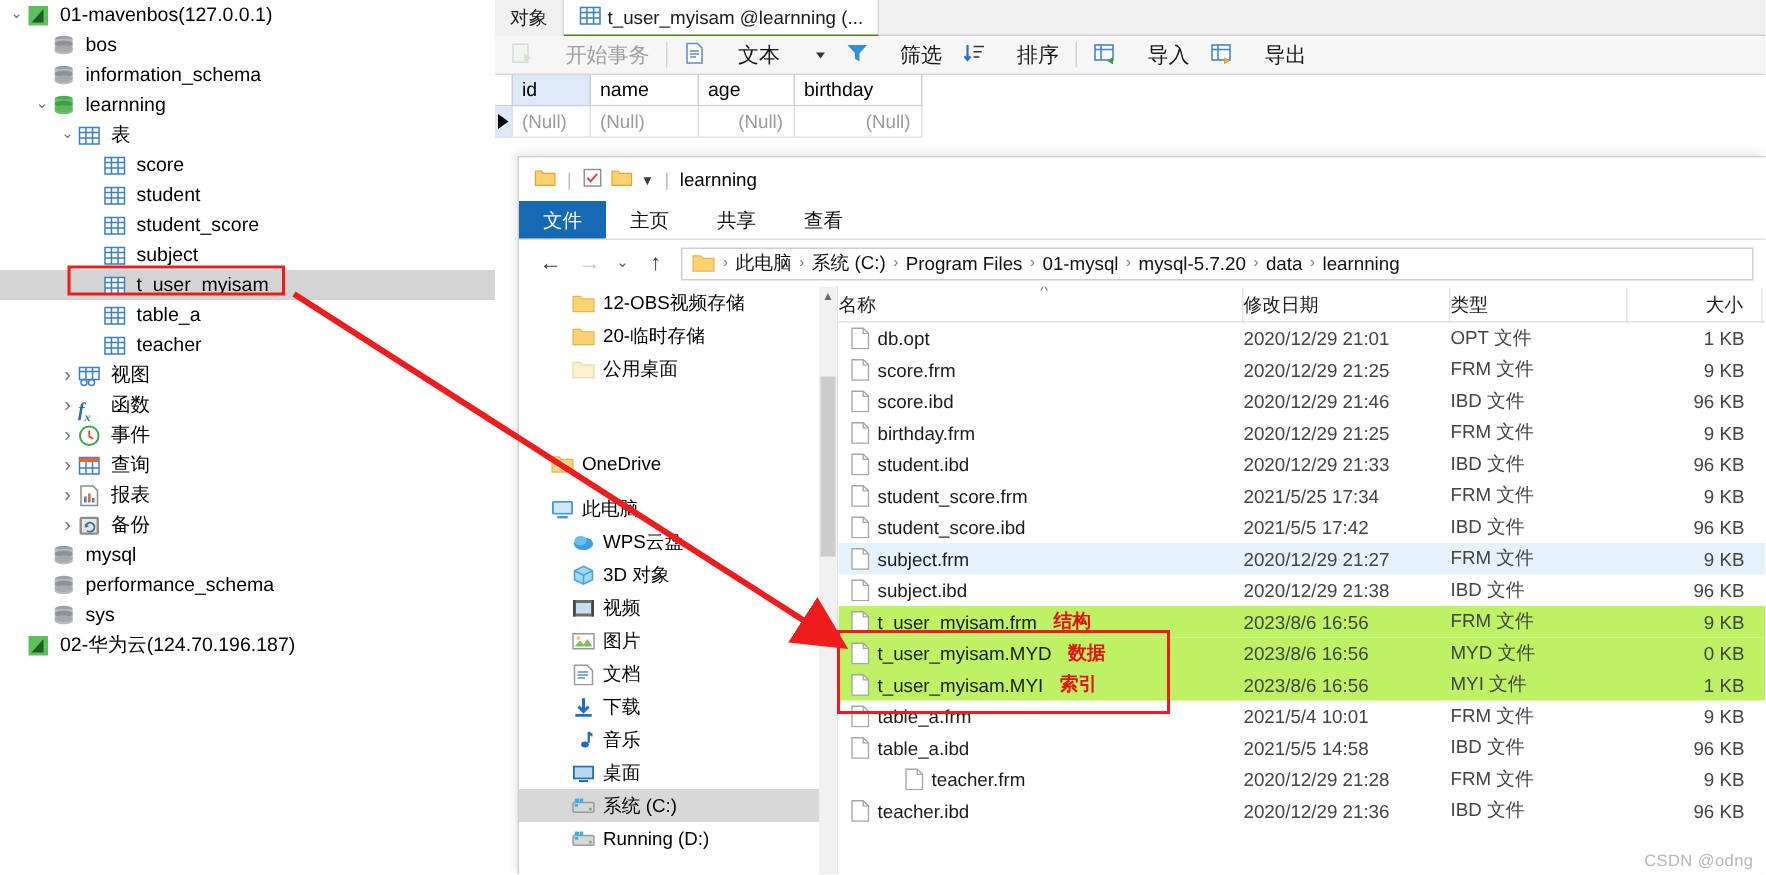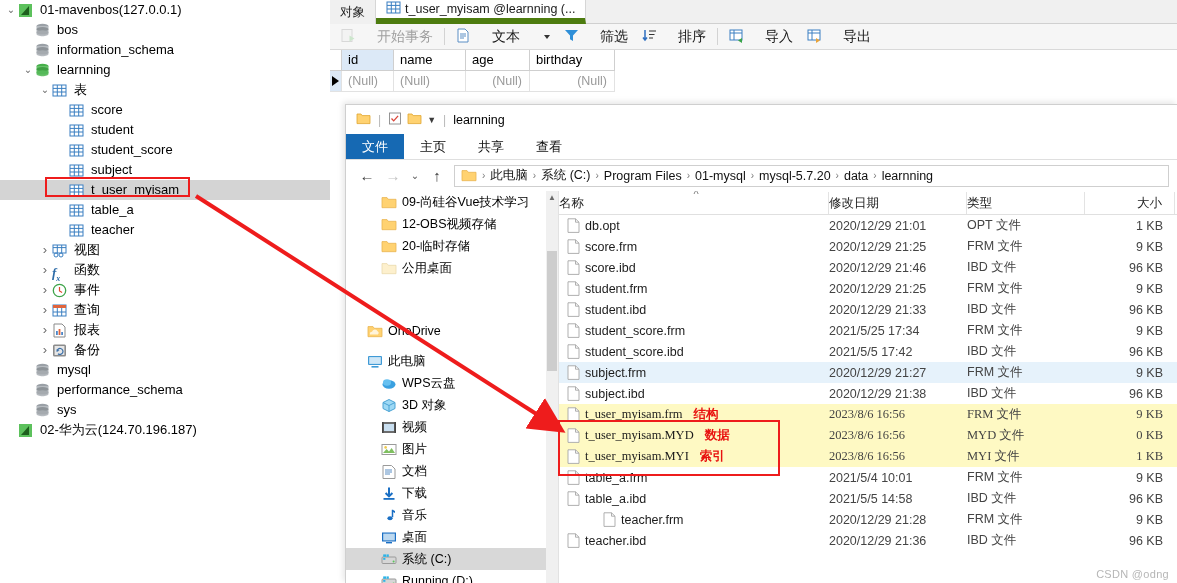--- a/index.html
+++ b/index.html
@@ -44,21 +44,21 @@
     position: absolute; left: 0; top: 0; width: 847px; height: 24px;
     background: #f0f0f0; border-bottom: 1px solid #d0d0d0;
     display: flex; align-items: stretch;
   }
   .nv-tab {
     display: flex; align-items: center; gap: 4px;
     padding: 0 10px; font-size: 12.5px; height: 24px;
     border-right: 1px solid #d6d6d6;
     background: #f0f0f0; color: #1a1a1a;
   }
-  .nv-tab.active { background: #ffffff; border-bottom: 6px solid #4d7c0f; }
+  .nv-tab.active { background: #ffffff; border-bottom: 1px solid #4d7c0f; }
   #nv-toolbar {
     position: absolute; left: 0; top: 24px; width: 847px; height: 26px;
     background: #f6f6f6; border-bottom: 1px solid #d9d9d9;
     display: flex; align-items: center; padding-left: 4px; gap: 0;
   }
   .nv-btn {
     display: flex; align-items: center; gap: 21px;
     height: 24px; padding: 0 7px; font-size: 14px; color: #171717;
     white-space: nowrap;
   }
@@ -179,21 +179,21 @@
   }
   .fl-col.sort::after {
     content: "^"; position: absolute; left: 50%; top: -9px;
     font-size: 11px; color: #777;
   }
   .fl-row {
     height: 21px; display: flex; align-items: center;
     font-size: 12.5px; color: #1b1b1b;
   }
   .fl-row.light { background: #e6f2fb; }
-  .fl-row.strong { background: #fef9c3; font-family: Liberation Serif, serif; }
+  .fl-row.strong { background: #bef264; }
   .fl-name { display: flex; align-items: center; gap: 5px; padding-left: 8px; }
   .fl-date { color: #444; }
   .fl-type { color: #444; }
   .fl-size { text-align: right; padding-right: 12px; color: #444; }
   .annot { color: #e8110f; font-weight: bold; margin-left: 6px; font-size: 12.5px; }
   .file-glyph { width: 13px; height: 15px; flex: 0 0 13px; }
 
   
   .red-box {
     position: absolute; border: 2px solid #ee1c1c; pointer-events: none;
@@ -581,28 +581,20 @@
   </div>
   <div id="ex-body">
     <div id="nav-pane">
       <div id="np-list">
             <div class="np-row" style="padding-left: 34px;">
               <span class="np-icon">
                 <svg width="16" height="15" viewBox="0 0 16 15">
                   <path d="M1 2.6h5l1.3 1.7H15v8.4H1z" fill="#ffd271" stroke="#e8b452" stroke-width=".8"></path>
                 </svg>
               </span>
-              <span>09-尚硅谷Vue技术学习</span>
-            </div>
-            <div class="np-row" style="padding-left: 34px;">
-              <span class="np-icon">
-                <svg width="16" height="15" viewBox="0 0 16 15">
-                  <path d="M1 2.6h5l1.3 1.7H15v8.4H1z" fill="#ffd271" stroke="#e8b452" stroke-width=".8"></path>
-                </svg>
-              </span>
               <span>12-OBS视频存储</span>
             </div>
             <div class="np-row" style="padding-left: 34px;">
               <span class="np-icon">
                 <svg width="16" height="15" viewBox="0 0 16 15">
                   <path d="M1 2.6h5l1.3 1.7H15v8.4H1z" fill="#ffd271" stroke="#e8b452" stroke-width=".8"></path>
                 </svg>
               </span>
               <span>20-临时存储</span>
             </div>
@@ -787,21 +779,21 @@
               <div class="fl-date" style="width: 138px;">2020/12/29 21:46</div>
               <div class="fl-type" style="width: 118px;">IBD 文件</div>
               <div class="fl-size" style="width: 90px;">96 KB</div>
             </div>
             <div class="fl-row">
               <div class="fl-name" style="width: 270px;">
                 <span class="file-glyph"><svg width="13" height="15" viewBox="0 0 13 15">
                     <path d="M1 .8h7.5L12 4.2v10.2H1z" fill="#fff" stroke="#a6a6a6" stroke-width=".9"></path>
                     <path d="M8.5.8V4.2H12" fill="none" stroke="#a6a6a6" stroke-width=".9"></path>
                   </svg></span>
-                <span>student.frm</span>
+                <span>birthday.frm</span>
               </div>
               <div class="fl-date" style="width: 138px;">2020/12/29 21:25</div>
               <div class="fl-type" style="width: 118px;">FRM 文件</div>
               <div class="fl-size" style="width: 90px;">9 KB</div>
             </div>
             <div class="fl-row">
               <div class="fl-name" style="width: 270px;">
                 <span class="file-glyph"><svg width="13" height="15" viewBox="0 0 13 15">
                     <path d="M1 .8h7.5L12 4.2v10.2H1z" fill="#fff" stroke="#a6a6a6" stroke-width=".9"></path>
                     <path d="M8.5.8V4.2H12" fill="none" stroke="#a6a6a6" stroke-width=".9"></path>

